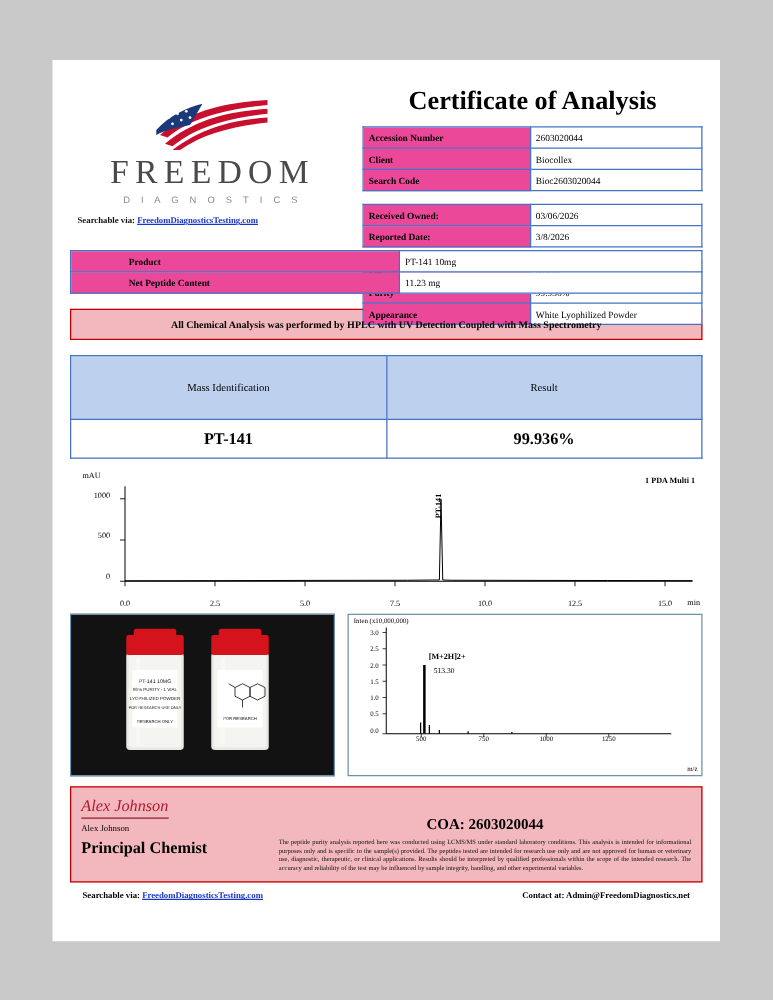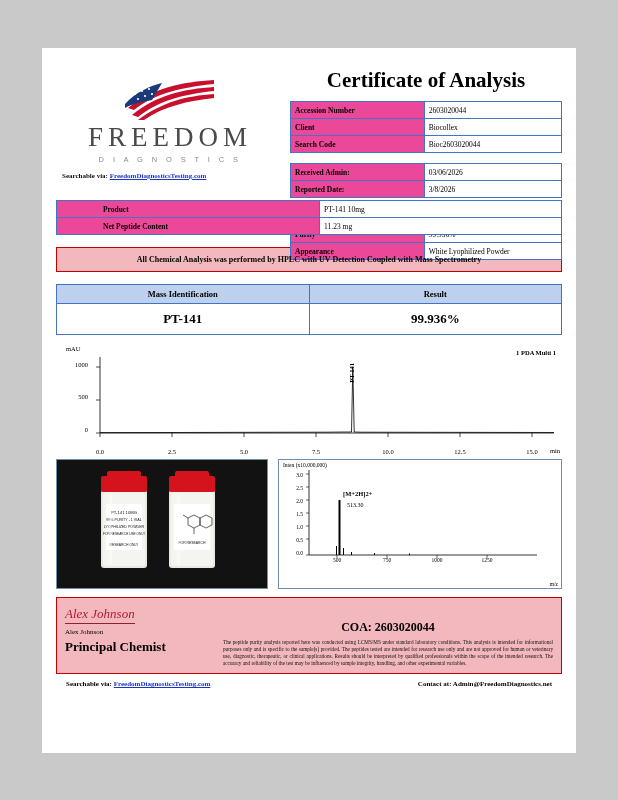--- a/index.html
+++ b/index.html
@@ -140,22 +140,22 @@
   table.massid {
     width: 100%;
     border-collapse: collapse;
     margin-top: 12px;
     table-layout: fixed;
   }
   table.massid th {
     background: #bdd0ee;
     border: 1px solid #4472c4;
     font-size: 8.5px;
-    font-weight: bold;
-    padding: 4px;
+    font-weight: normal;
+    padding: 20px;
     font-family: "Liberation Serif", serif;
   }
   table.massid td {
     border: 1px solid #4472c4;
     text-align: center;
     font-size: 13px;
     font-weight: bold;
     padding: 7px 4px;
     background: #fff;
     font-family: "Liberation Serif", serif;
@@ -386,21 +386,21 @@
             <td class="v">Bioc2603020044</td>
           </tr>
         </tbody>
           </table>
 
         <div class="spacer10"></div>
 
         <table class="kv">
           <tbody>
               <tr>
-            <td class="k">Received Admin:</td>
+            <td class="k">Received Owned:</td>
             <td class="v">03/06/2026</td>
           </tr>
           <tr>
             <td class="k">Reported Date:</td>
             <td class="v">3/8/2026</td>
           </tr>
         </tbody>
           </table>
 
         <div class="spacer10"></div>

